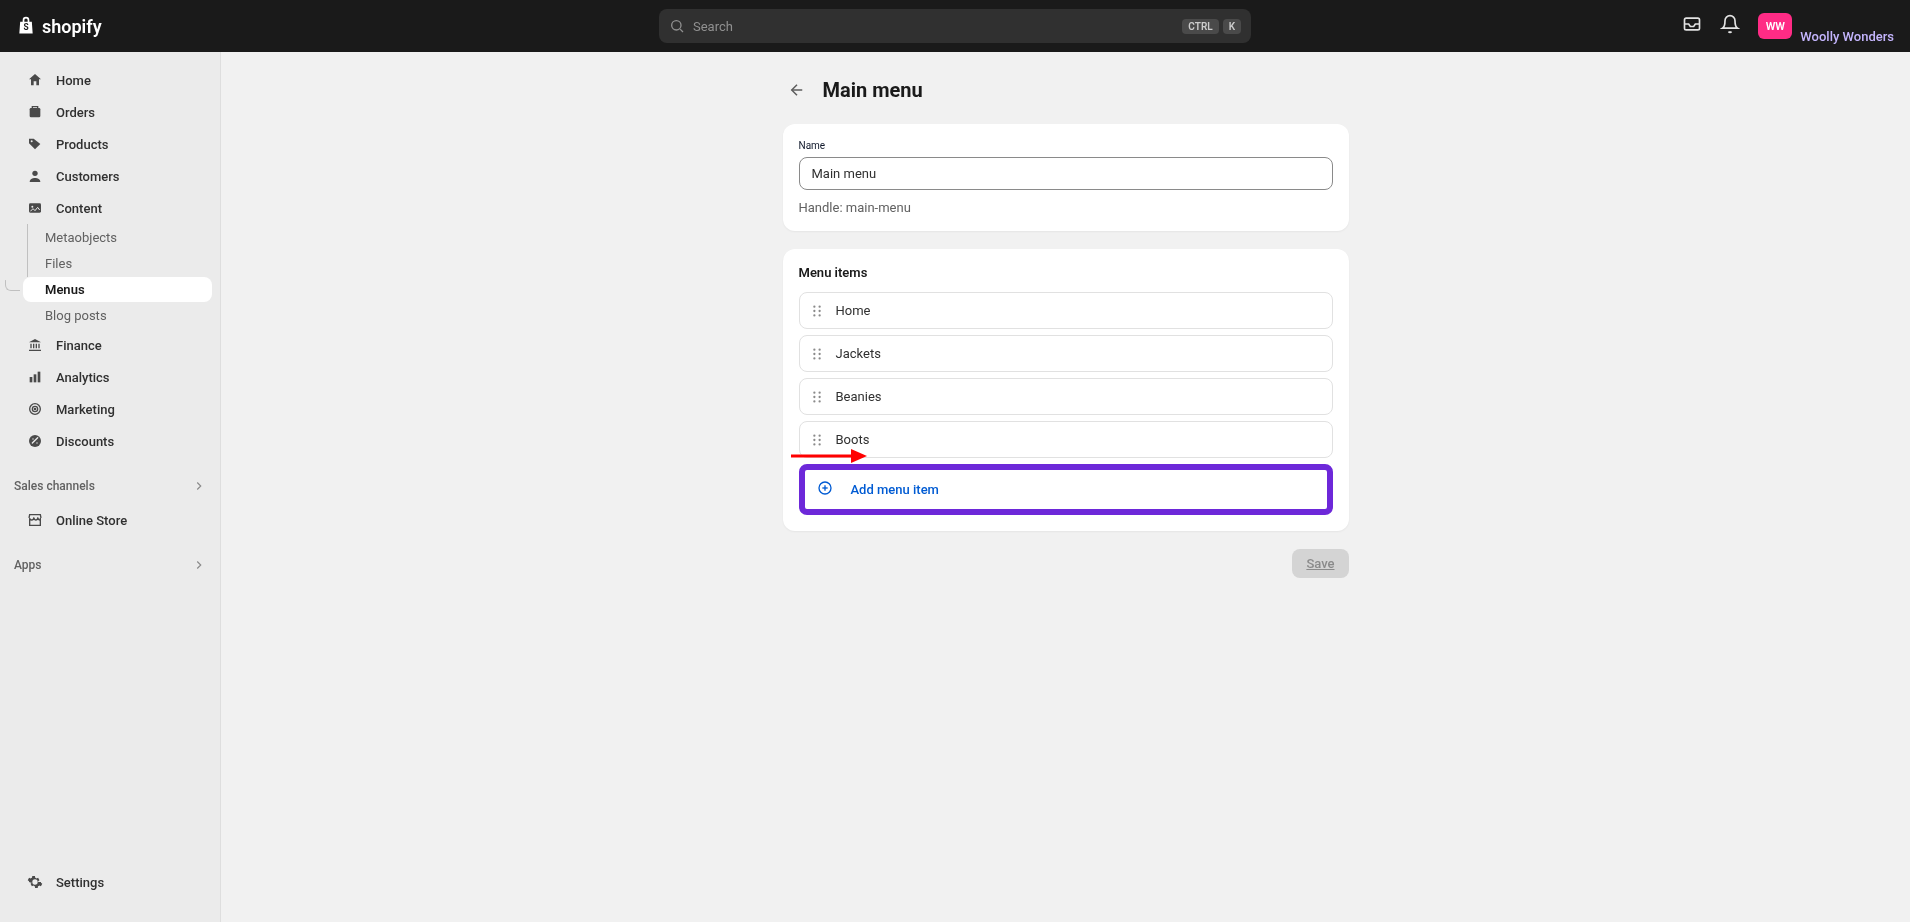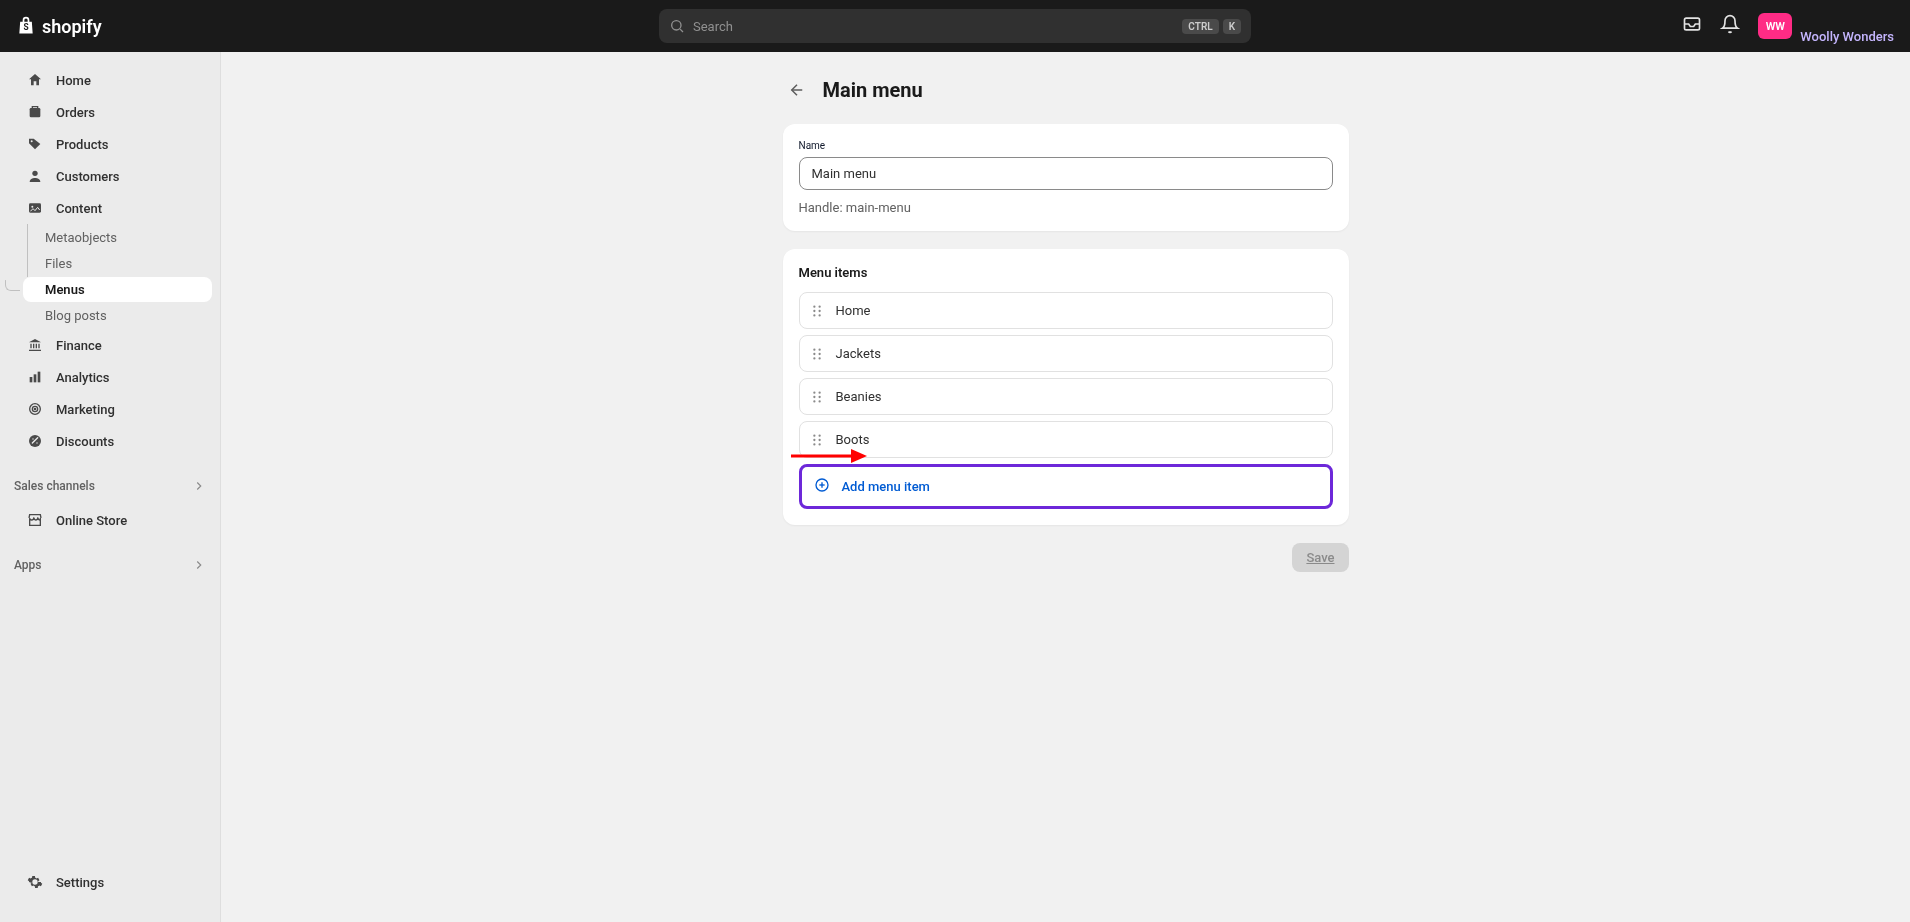--- a/index.html
+++ b/index.html
@@ -41,21 +41,21 @@
 .back-btn { width: 28px; height: 28px; display: flex; align-items: center; justify-content: center; cursor: pointer; border-radius: 6px; color: #5c5c5c; }
 .page-title { font-size: 20px; font-weight: 700; color: #1a1a1a; }
 .card { background: #fff; border-radius: 12px; padding: 16px; margin-bottom: 18px; box-shadow: 0 1px 2px rgba(0,0,0,.05); }
 .field-label { font-size: 10px; color: #0f172a; margin-bottom: 6px; display: block; }
 .text-input { width: 100%; padding: 8px 12px; border: 1px solid #8a8a8a; border-radius: 8px; font-size: 13px; color: #303030; outline: none; }
 .handle-text { font-size: 13px; color: #616161; margin-top: 10px; }
 .section-title { font-size: 13px; font-weight: 600; color: #1a1a1a; margin-bottom: 12px; }
 .menu-list { display: flex; flex-direction: column; gap: 6px; }
 .menu-row { border: 1px solid #e1e1e1; border-radius: 8px; padding: 10px 12px; display: flex; align-items: center; gap: 14px; font-size: 13px; color: #303030; cursor: pointer; }
 .drag-handle { color: #8a8a8a; cursor: grab; display: flex; }
-.add-row { border: 3px solid #6d28d9; border-radius: 8px; padding: 10px 12px; display: flex; align-items: center; gap: 12px; font-size: 13px; color: #005bd3; font-weight: 500; cursor: pointer; }
+.add-row { border: 6px solid #6d28d9; border-radius: 8px; padding: 10px 12px; display: flex; align-items: center; gap: 18px; font-size: 13px; color: #005bd3; font-weight: 500; cursor: pointer; }
 .add-icon { color: #005bd3; }
 .save-row { display: flex; justify-content: flex-end; margin-top: 14px; }
 .save-btn { background: #d4d4d4; color: #8a8a8a; border: none; padding: 7px 14px; border-radius: 8px; font-size: 13px; font-weight: 500; cursor: not-allowed; text-decoration: underline; }
 
 
 .annotation-arrow { position: absolute; top: 394px; left: 568px; color: #ff0000; pointer-events: none; }
 </style>
 </head>
 <body>
 

